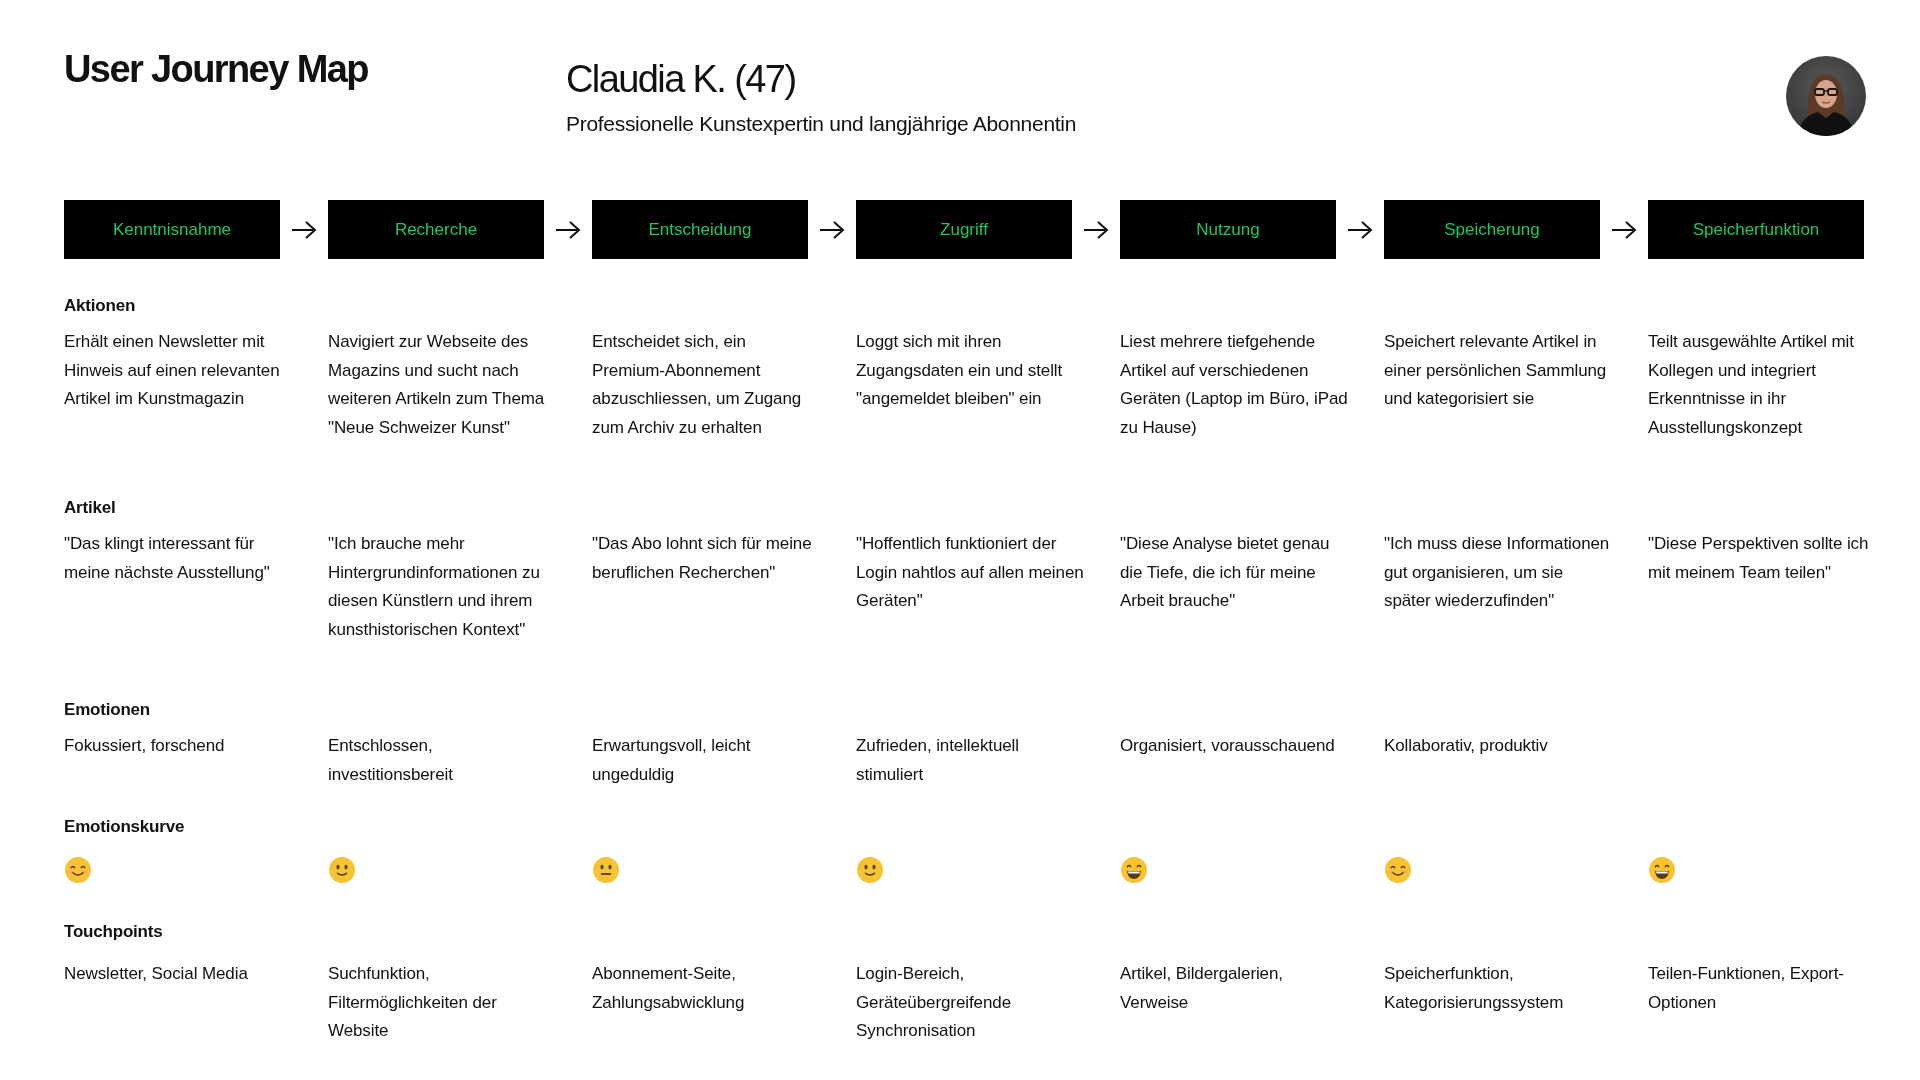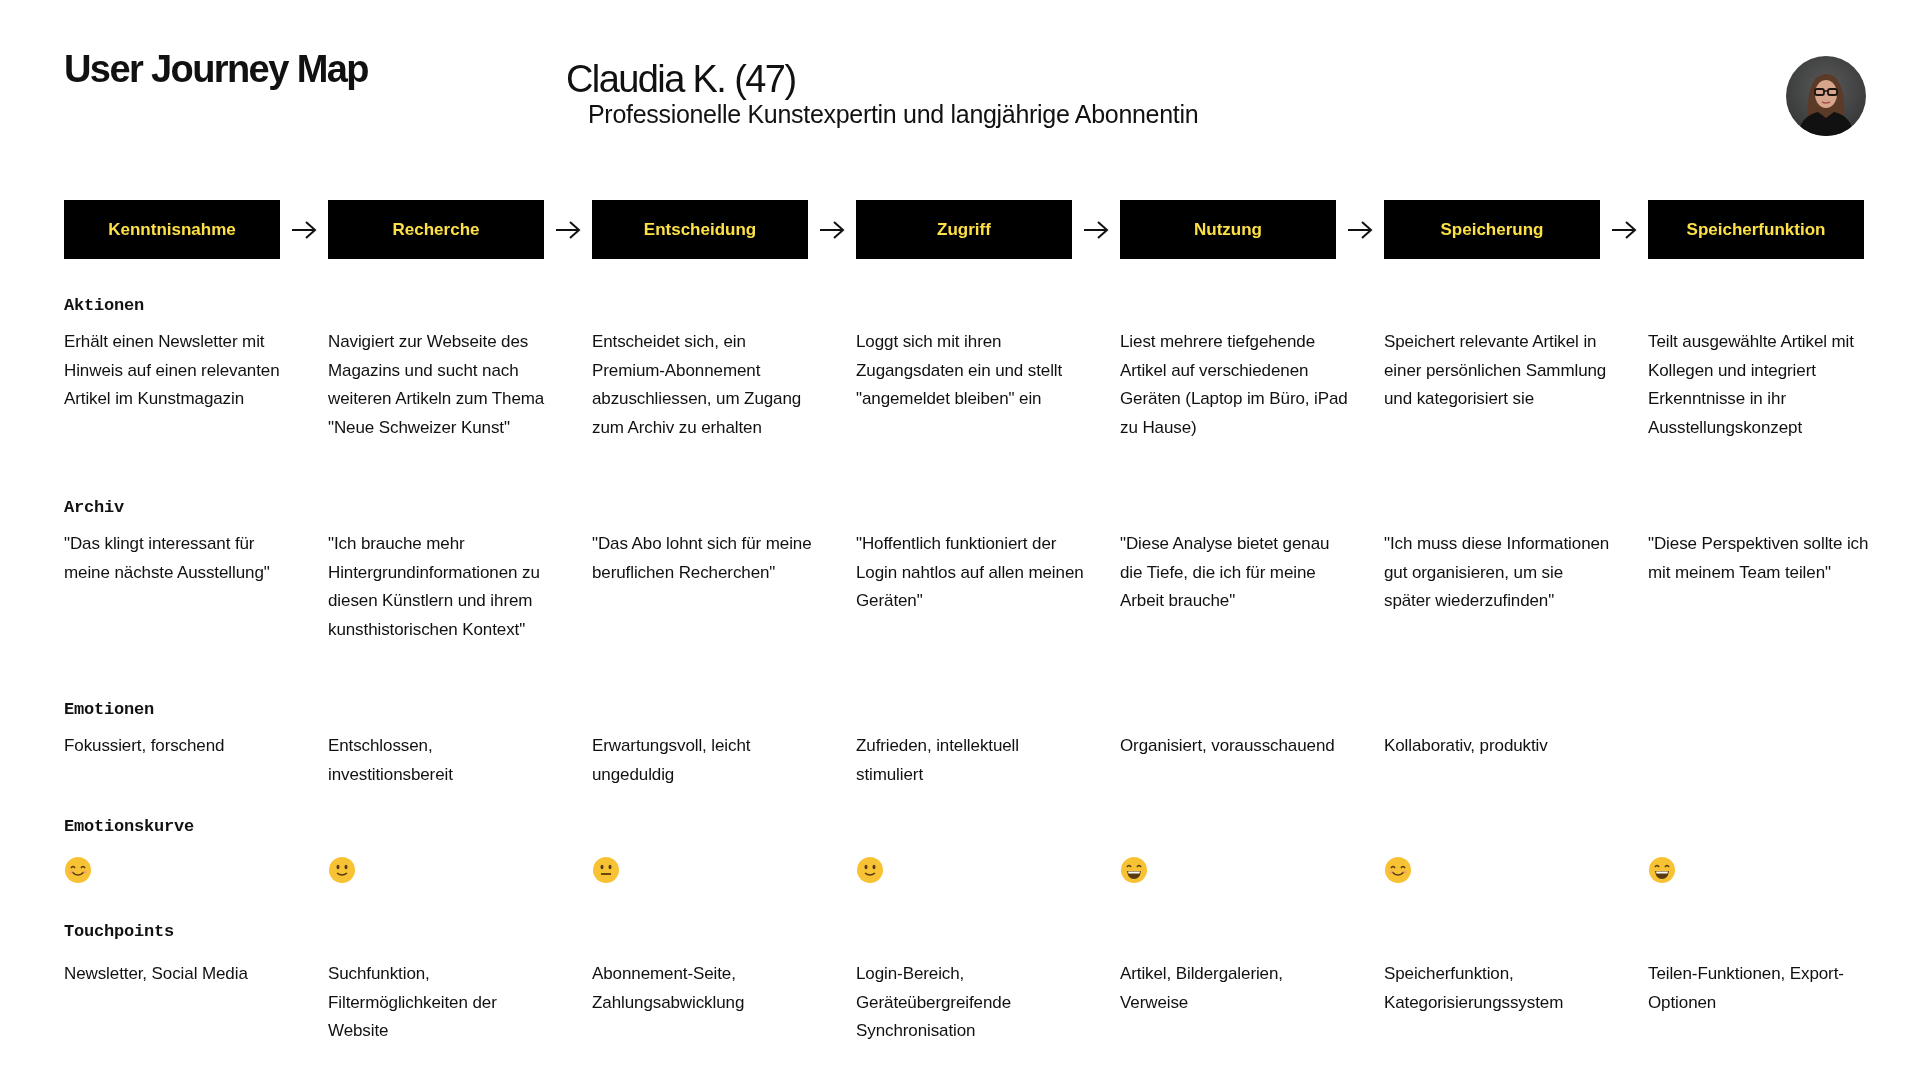--- a/index.html
+++ b/index.html
@@ -2,29 +2,29 @@
 <html><head>
 <meta charset="utf-8">
 <style>
   html, body { margin:0; padding:0; background:#ffffff; }
   body { width:1920px; height:1080px; position:relative; overflow:hidden;
          font-family:"Liberation Sans", sans-serif; color:#111111; }
   .title { position:absolute; left:64px; top:48px; font-size:38px; font-weight:700;
            letter-spacing:-1.6px; margin:0; }
   .persona-name { position:absolute; left:566px; top:58px; font-size:38px; font-weight:400;
            letter-spacing:-1.6px; margin:0; }
-  .persona-role { position:absolute; left:566px; top:100px; font-size:25px; font-weight:400;
-           letter-spacing:-0.3px;margin-left:22px; }
+  .persona-role { position:absolute; left:566px; top:112px; font-size:21px; font-weight:400;
+           letter-spacing:-0.3px; }
   .avatar { position:absolute; left:1786px; top:56px; width:80px; height:80px; border-radius:50%;
             background:radial-gradient(circle at 50% 40%, #5a5a5a 0%, #3a3b3c 70%); overflow:hidden; }
   .stages { position:absolute; left:64px; top:200px; display:flex; align-items:center; }
-  .stage { width:216px; height:59px; background:#000; color:#fde047; display:flex; align-items:center;
-           justify-content:center; font-size:17px; font-weight:700; }
+  .stage { width:216px; height:59px; background:#000; color:#22c55e; display:flex; align-items:center;
+           justify-content:center; font-size:17px; font-weight:400; }
   .arrow { width:48px; height:59px; display:flex; align-items:center; justify-content:center; }
-  .section-label { position:absolute; left:64px; font-size:17px; font-weight:700; letter-spacing:-0.2px;font-family:Liberation Mono, monospace; }
+  .section-label { position:absolute; left:64px; font-size:17px; font-weight:700; letter-spacing:-0.2px; }
   .row { position:absolute; left:64px; display:flex; }
   .cell { width:230px; margin-right:34px; font-size:17px; line-height:28.5px; letter-spacing:-0.1px; }
   .emoji-cell { width:264px; }
   .emoji { width:28px; height:28px; display:block; }
 </style>
 </head>
 <body>
 
 <h1 class="title">User Journey Map</h1>
 <h2 class="persona-name">Claudia K. (47)</h2>
@@ -86,21 +86,21 @@
 <div class="row" style="top:328px">
   <div class="cell">Erhält einen Newsletter mit Hinweis auf einen relevanten Artikel im Kunstmagazin</div>
   <div class="cell">Navigiert zur Webseite des Magazins und sucht nach weiteren Artikeln zum Thema "Neue Schweizer Kunst"</div>
   <div class="cell">Entscheidet sich, ein Premium-Abonnement abzuschliessen, um Zugang zum Archiv zu erhalten</div>
   <div class="cell">Loggt sich mit ihren Zugangsdaten ein und stellt "angemeldet bleiben" ein</div>
   <div class="cell">Liest mehrere tiefgehende Artikel auf verschiedenen Geräten (Laptop im Büro, iPad zu Hause)</div>
   <div class="cell">Speichert relevante Artikel in einer persönlichen Sammlung und kategorisiert sie</div>
   <div class="cell">Teilt ausgewählte Artikel mit Kollegen und integriert Erkenntnisse in ihr Ausstellungskonzept</div>
 </div>
 
-<div class="section-label" style="top:498px">Archiv</div>
+<div class="section-label" style="top:498px">Artikel</div>
 <div class="row" style="top:530px">
   <div class="cell">"Das klingt interessant für meine nächste Ausstellung"</div>
   <div class="cell">"Ich brauche mehr Hintergrundinformationen zu diesen Künstlern und ihrem kunsthistorischen Kontext"</div>
   <div class="cell">"Das Abo lohnt sich für meine beruflichen Recherchen"</div>
   <div class="cell">"Hoffentlich funktioniert der Login nahtlos auf allen meinen Geräten"</div>
   <div class="cell">"Diese Analyse bietet genau die Tiefe, die ich für meine Arbeit brauche"</div>
   <div class="cell">"Ich muss diese Informationen gut organisieren, um sie später wiederzufinden"</div>
   <div class="cell">"Diese Perspektiven sollte ich mit meinem Team teilen"</div>
 </div>
 

